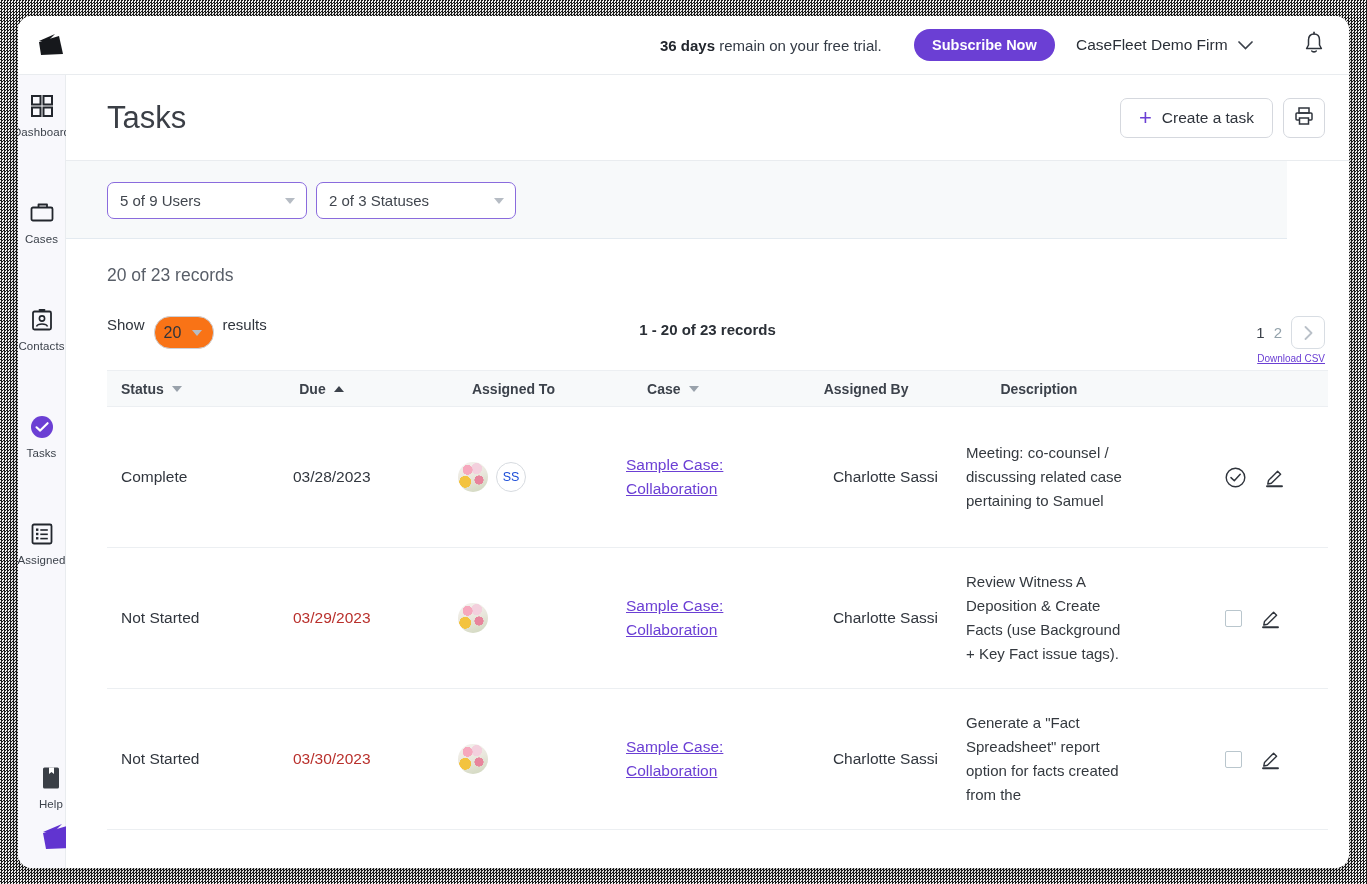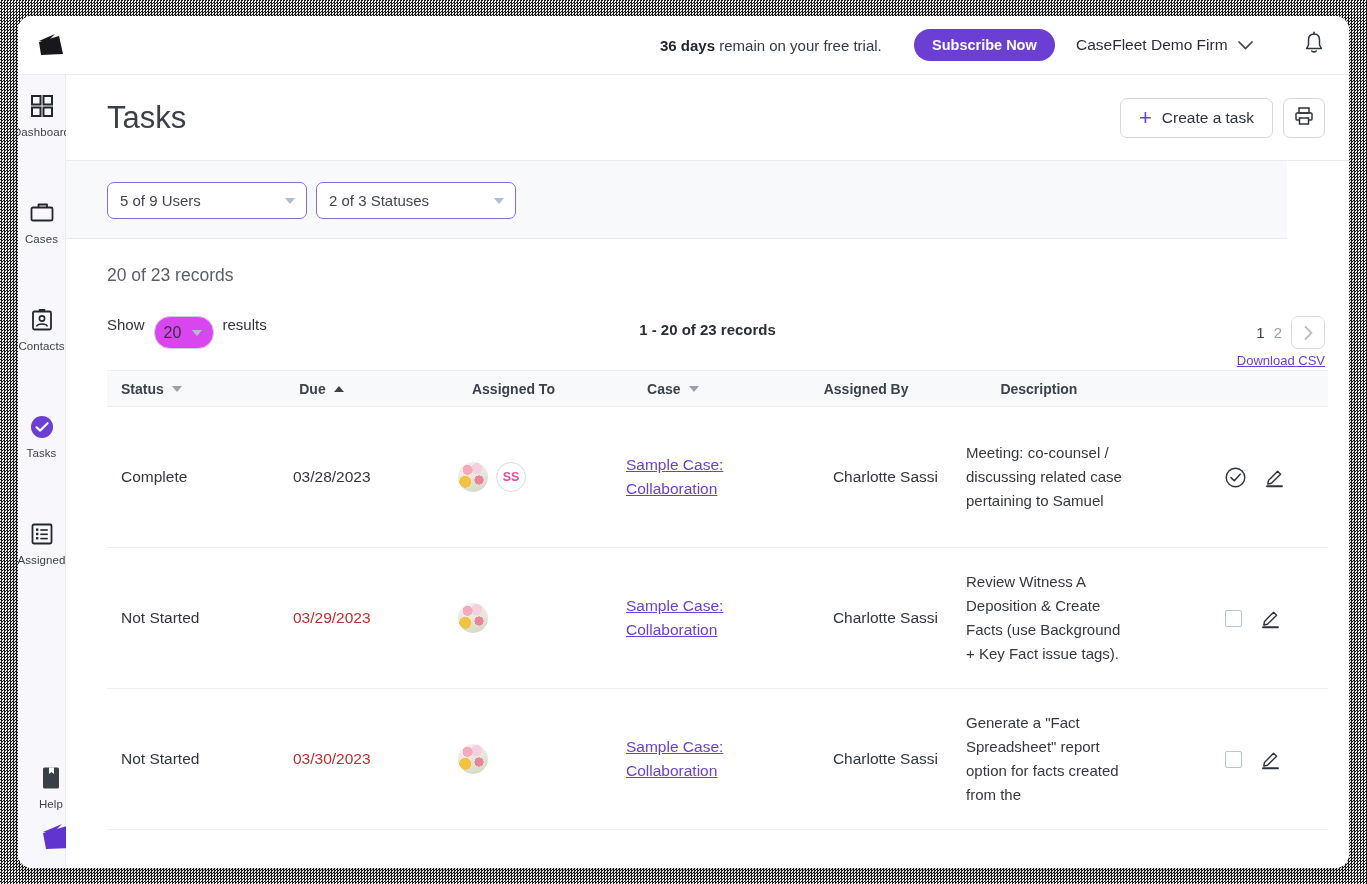--- a/index.html
+++ b/index.html
@@ -144,21 +144,21 @@
     height: 62px;
   }
   .show-group {
     position: absolute; left: 41px; top: 8px;
     display: flex; gap: 9px;
     font-size: 15px; color: #2f343c;
   }
   .show-select {
     position: relative;
     width: 60px; height: 33px;
-    border: 1px solid #ccd1d8; border-radius: 16px; background: #d946ef;
+    border: 1px solid #ccd1d8; border-radius: 16px; background: #f97316;
     display: flex; align-items: center; padding-left: 9px;
     font-size: 16px; color: #2f343c; cursor: pointer;
   }
   .range-label {
     position: absolute; left: 50%; top: 13px; transform: translateX(-50%);
     font-size: 15px; font-weight: 700; color: #2a2f36;
     white-space: nowrap;
   }
   .pager {
     position: absolute; right: 24px; top: 8px;
@@ -168,21 +168,21 @@
   .pg-num { color: #3c424b; cursor: pointer; }
   .pg-num.inactive { color: #93a2ab; }
   .pg-next {
     width: 34px; height: 33px;
     border: 1px solid #d8dde3; border-radius: 7px; background: #fff;
     display: flex; align-items: center; justify-content: center;
     color: #b9c0c8; cursor: pointer;
   }
   .csv-link {
     position: absolute; right: 24px; top: 45px;
-    font-size: 13px; color: #6b3fd4; text-decoration: underline; cursor: pointer;
+    font-size: 10px; color: #6b3fd4; text-decoration: underline; cursor: pointer;
   }
 
   
   .table { width: 1221px; margin-left: 41px; }
   .thead {
     display: flex; align-items: center;
     height: 37px;
     background: #f7f9fa;
     border-top: 1px solid #eceff2;
     border-bottom: 1px solid #eceff2;
@@ -218,21 +218,21 @@
       radial-gradient(circle at 62% 22%, #f3d0dd 0 18%, transparent 19%),
       radial-gradient(circle at 24% 66%, #f3c33f 0 19%, transparent 20%),
       radial-gradient(circle at 70% 60%, #e8849c 0 16%, transparent 17%),
       linear-gradient(160deg, #f4f3ef 0%, #eae7dd 48%, #cfd7bd 100%);
     flex: none;
   }
   .av-init {
     width: 30px; height: 30px; border-radius: 50%;
     border: 1px solid #d7dbe0; background: #fff;
     display: flex; align-items: center; justify-content: center;
-    font-size: 12.5px; color: #ec4899; flex: none; font-weight: bold;
+    font-size: 12.5px; color: #1d4ed8; flex: none;
   }
   .row-actions {
     display: flex; align-items: center; gap: 18px;
     width: 181px; padding-left: 78px;
   }
   .chk {
     width: 17px; height: 17px;
     border: 1px solid #b9c6cd; border-radius: 2px; background: #fff;
     cursor: pointer; flex: none;
   }

